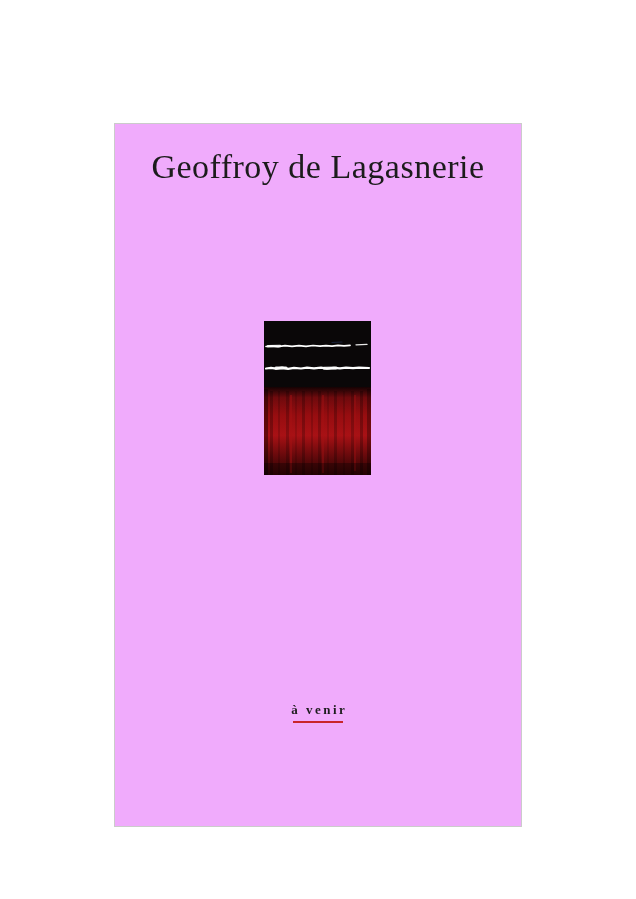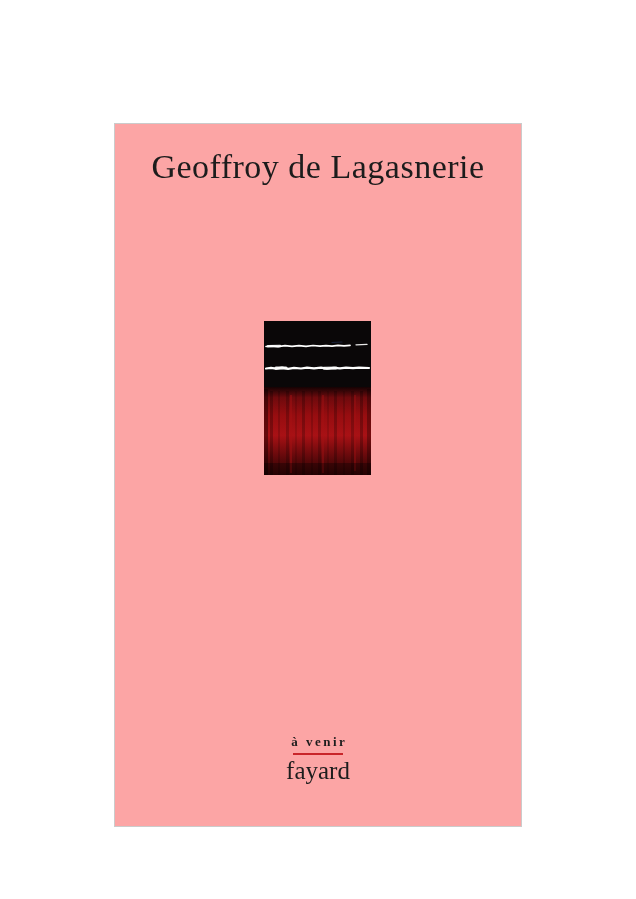--- a/index.html
+++ b/index.html
@@ -11,21 +11,21 @@
     overflow: hidden;
     font-family: "Liberation Serif", serif;
   }
   .cover {
     position: absolute;
     left: 114px;
     top: 123px;
     width: 408px;
     height: 704px;
     box-sizing: border-box;
-    background: #fca5a5;
+    background: #f0abfc;
     border: 1px solid #cbcbcb;
     padding-left: 23px;
   }
   .author {
     position: absolute;
     top: 23px;
     left: 0;
     right: 0;
     text-align: center;
     font-size: 34px;
@@ -136,19 +136,18 @@
 
         <g fill="none" stroke-linecap="round" stroke-linejoin="round">
           <path d="M2,47.5 L7,46.8 12,47.6 18,46.5 24,47.8 30,46.9 37,47.5 43,46.6 50,47.4 57,46.7 63,47.6 70,46.8 76,47.3 82,46.6 89,47.2 95,46.7 105,47.0" stroke-width="2.2" stroke="#ffffff"></path>
           <path d="M12,47.2 L22,47.0" stroke-width="3.2" opacity="0.9" stroke="#ffffff"></path>
           <path d="M60,47.2 L72,46.9" stroke-width="3.0" opacity="0.85" stroke="#ffffff"></path>
         </g>
       </svg>
     </div>
 
     <div class="imprint">
-      <div class="collection" style="color: rgb(29, 29, 29); margin-top: 32px;">à venir</div>
+      <div class="collection" style="color: rgb(29, 29, 29);">à venir</div>
       <div class="rule" style="background: rgb(201, 37, 42);"></div>
-      <div class="publisher" style="color: rgb(29, 29, 29);">fayard</div>
     </div>
 
   </div>
 </div>
 
 </body></html>

